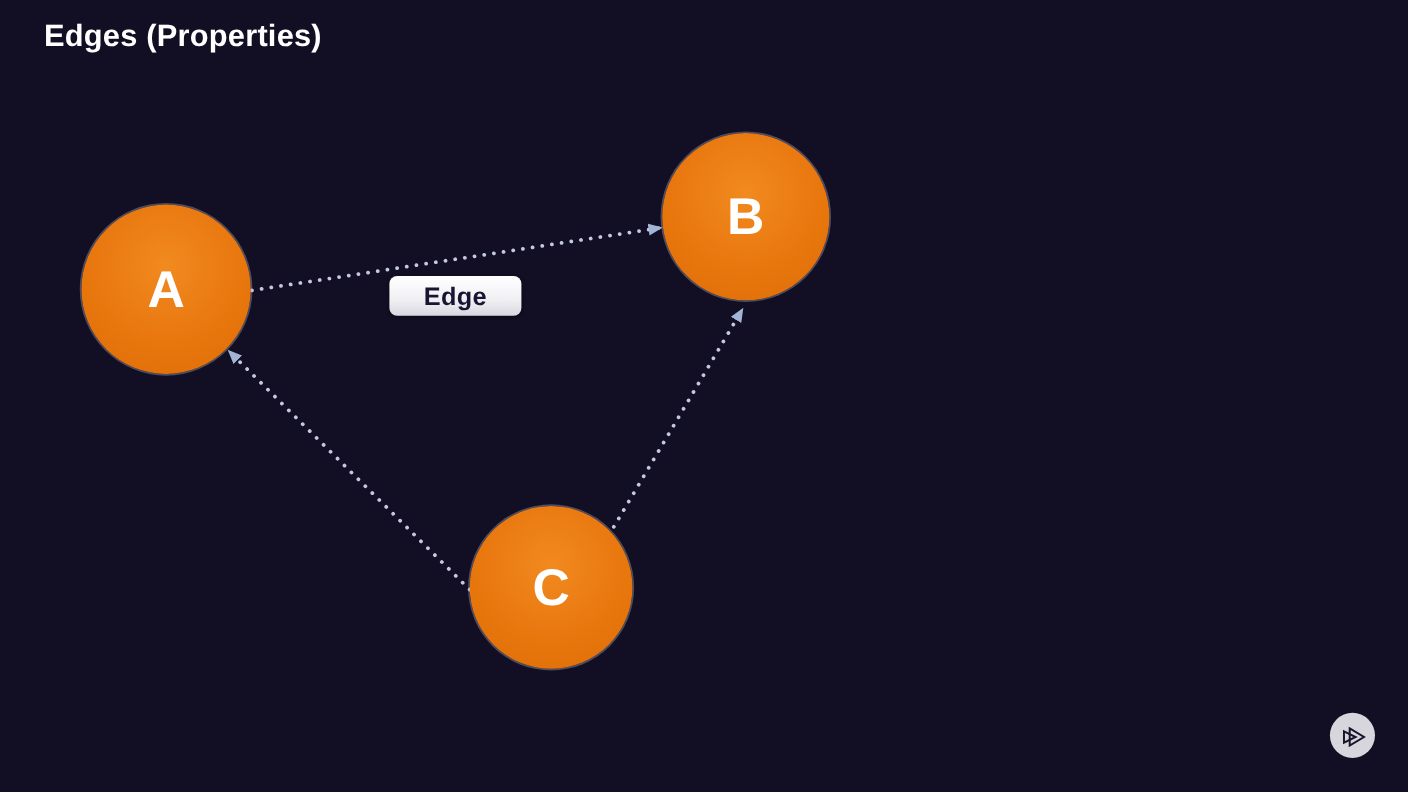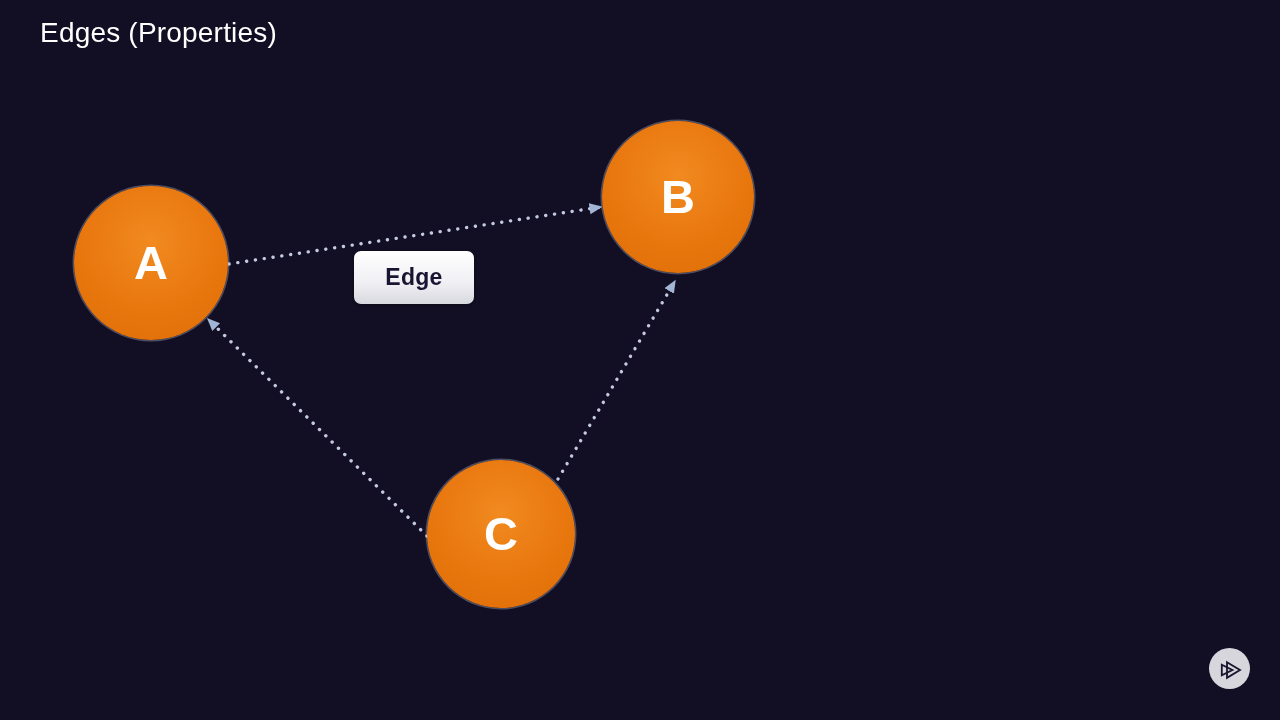--- a/index.html
+++ b/index.html
@@ -24,21 +24,21 @@
   .supertitle {
     color: var(--accent, #e87d1e);
     font-size: 19px;
     font-weight: 700;
     letter-spacing: 0.2px;
     line-height: 24px;
   }
   .slide-title {
     color: #ffffff;
     font-size: 28px;
-    font-weight: 400;
+    font-weight: 700;
     line-height: 34px;
     margin-top: 2px;
     letter-spacing: 0.2px;
   }
 
   
   .canvas {
     position: absolute;
     inset: 0;
   }
@@ -71,21 +71,21 @@
     font-size: 47px;
     font-weight: 700;
     transform: translateY(-1px);
   }
 
   .edge-label {
     position: absolute;
     left: 354px;
     top: 251px;
     width: 120px;
-    height: 53px;
+    height: 36px;
     border-radius: 7px;
     background: linear-gradient(180deg, #ffffff 0%, #f0f0f4 60%, #d8d8e0 100%);
     box-shadow: 0 1px 3px rgba(0, 0, 0, 0.4);
     display: flex;
     align-items: center;
     justify-content: center;
     color: var(--labelText, #181431);
     font-size: 23px;
     font-weight: 700;
     letter-spacing: 0.3px;

